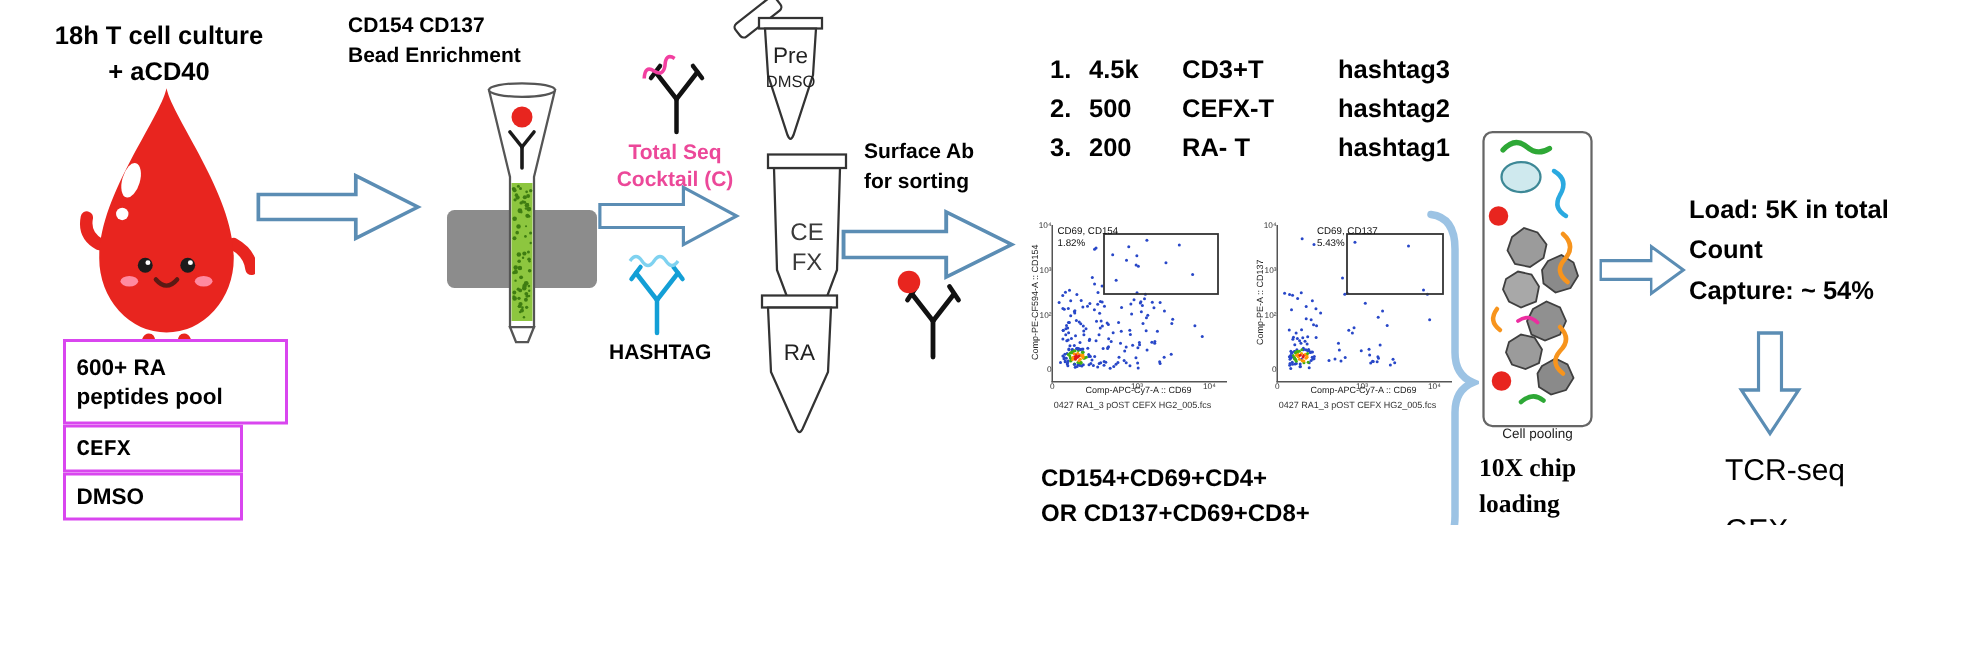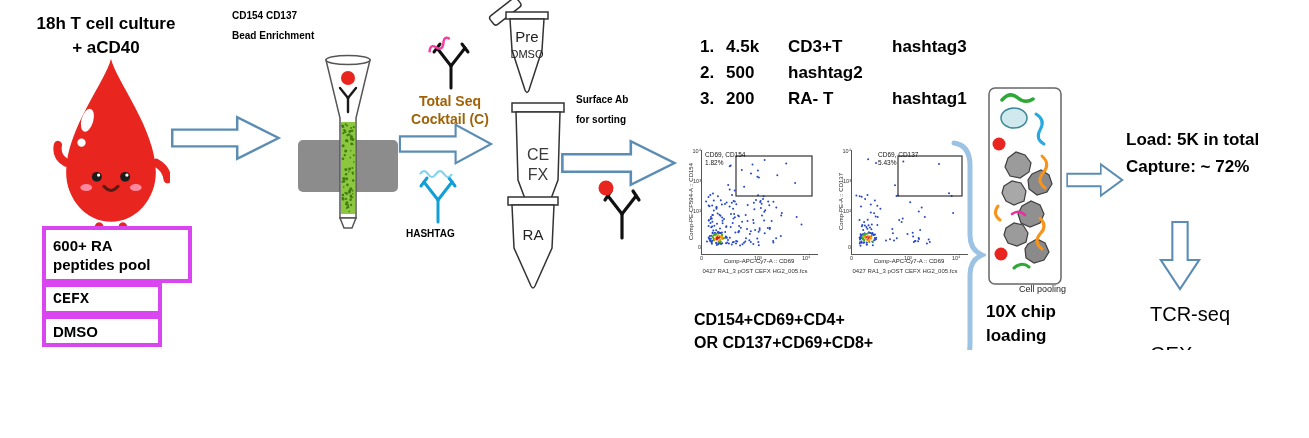--- a/index.html
+++ b/index.html
@@ -4,24 +4,24 @@
 <style>
   html,body{margin:0;padding:0;background:#fff;}
   #canvas{position:relative;width:1309px;height:350px;background:#fff;overflow:hidden;
           font-family:"Liberation Sans",sans-serif;color:#000;}
   .abs{position:absolute;}
   .b{font-weight:bold;}
   .ctr{text-align:center;}
   .t20{font-size:20px;line-height:40px;margin-left:12px;}
   .t17{font-size:17px;line-height:24px;}
   .t16{font-size:16px;line-height:23px;}
-  .t15{font-size:10px;line-height:20px;}
+  .t15{font-size:14px;line-height:20px;}
   .t14{font-size:14px;line-height:18px;}
-  .gray{color:#a16207;text-align:center;}
-  .redbox{border:4px solid #d946ef;background:#fff;box-sizing:border-box;
+  .gray{color:#ec4899;text-align:center;}
+  .redbox{border:2px solid #d946ef;background:#fff;box-sizing:border-box;
           display:flex;flex-direction:column;justify-content:center;
           padding:2px 7px;font-weight:bold;font-size:15px;line-height:19px;}
   .hrow{display:flex;font-weight:bold;font-size:17px;line-height:26px;white-space:nowrap;}
   .hrow .c1{width:26px;}
   .hrow .c2{width:62px;}
   .hrow .c3{width:104px;}
   
   .plot{position:absolute;width:134px;height:130px;}
   .plot .ylab{position:absolute;left:0;top:0;height:106px;width:10px;
               writing-mode:vertical-rl;transform:rotate(180deg);
@@ -244,20 +244,21 @@
   <div class="abs" style="left:700px;top:34px;">
     <div class="hrow">
       <span class="c1">1.</span>
       <span class="c2">4.5k</span>
       <span class="c3">CD3+T</span>
       <span>hashtag3</span>
     </div>
     <div class="hrow">
       <span class="c1">2.</span>
       <span class="c2">500</span>
+      <span class="c3">CEFX-T</span>
       <span>hashtag2</span>
     </div>
     <div class="hrow">
       <span class="c1">3.</span>
       <span class="c2">200</span>
       <span class="c3">RA- T</span>
       <span>hashtag1</span>
     </div>
   </div>
 
@@ -698,35 +699,36 @@
       <path d="M38,120 l9,-5 9,4 4,9 -4,9 -10,4 -9,-4 -3,-9 z" fill="#909090" stroke="#3f3f3f" stroke-width="1.2"></path>
       <path d="M22,142 l8,-5 9,2 5,8 -2,9 -9,4 -9,-3 -4,-8 z" fill="#9b9b9b" stroke="#3f3f3f" stroke-width="1.2"></path>
       <path d="M44,158 l9,-5 8,4 4,9 -5,8 -10,3 -8,-5 -1,-9 z" fill="#8a8a8a" stroke="#3f3f3f" stroke-width="1.2"></path>
       <path d="M58,70 q9,8 1,17 q-7,8 2,15" stroke="#f7941d" stroke-width="3" fill="none" stroke-linecap="round"></path>
       <path d="M56,132 q8,8 0,16 q-7,8 2,15" stroke="#f7941d" stroke-width="3" fill="none" stroke-linecap="round"></path>
       <path d="M14,120 q-6,8 2,14" stroke="#f7941d" stroke-width="3" fill="none" stroke-linecap="round"></path>
       <path d="M28,128 q7,-5 13,1" stroke="#ec2da0" stroke-width="2.5" fill="none" stroke-linecap="round"></path>
       <circle cx="17" cy="168" r="6.5" fill="#e8251f"></circle>
       <path d="M30,182 q8,-7 15,-1" stroke="#2ea836" stroke-width="3" fill="none" stroke-linecap="round"></path>
     </svg>
-    <div class="abs ctr" style="left:0;top:198px;width:82px;font-size:9px;color:#222;text-align:right;">Cell pooling</div>
-  </div>
-
-  <div class="abs b t17" style="left:986px;top:300px;">
+    <div class="abs ctr" style="left:0;top:198px;width:82px;font-size:9px;color:#222;">Cell pooling</div>
+  </div>
+
+  <div class="abs b t17" style="left:986px;top:300px;font-family:Liberation Serif, serif;">
     <div>10X chip</div>
     <div>loading</div>
   </div>
 
   <svg class="abs" style="left:1066px;top:162px;width:58px;height:36px;" viewBox="0 0 100 46" preserveAspectRatio="none">
     <polygon points="2,15 60,15 60,3 97,23 60,43 60,31 2,31" fill="#fff" stroke="#5b8db4" stroke-width="2.8"></polygon>
   </svg>
 
   <div class="abs b t17" style="left:1126px;top:126px;line-height:27px;">
     <div>Load: 5K in total</div>
-    <div>Capture: ~ 72%</div>
+    <div>Count</div>
+    <div>Capture: ~ 54%</div>
   </div>
 
   <svg class="abs" style="left:1158px;top:220px;width:44px;height:72px;" viewBox="0 0 46 72" preserveAspectRatio="none">
     <polygon points="15,2 31,2 31,40 43,40 23,69 3,40 15,40" fill="#fff" stroke="#5b8db4" stroke-width="2.2"></polygon>
   </svg>
 
   <div class="abs t20" style="left:1138px;top:294px;">
     <div>TCR-seq</div>
     <div>GEX</div>
     <div>CITE-seq</div>

